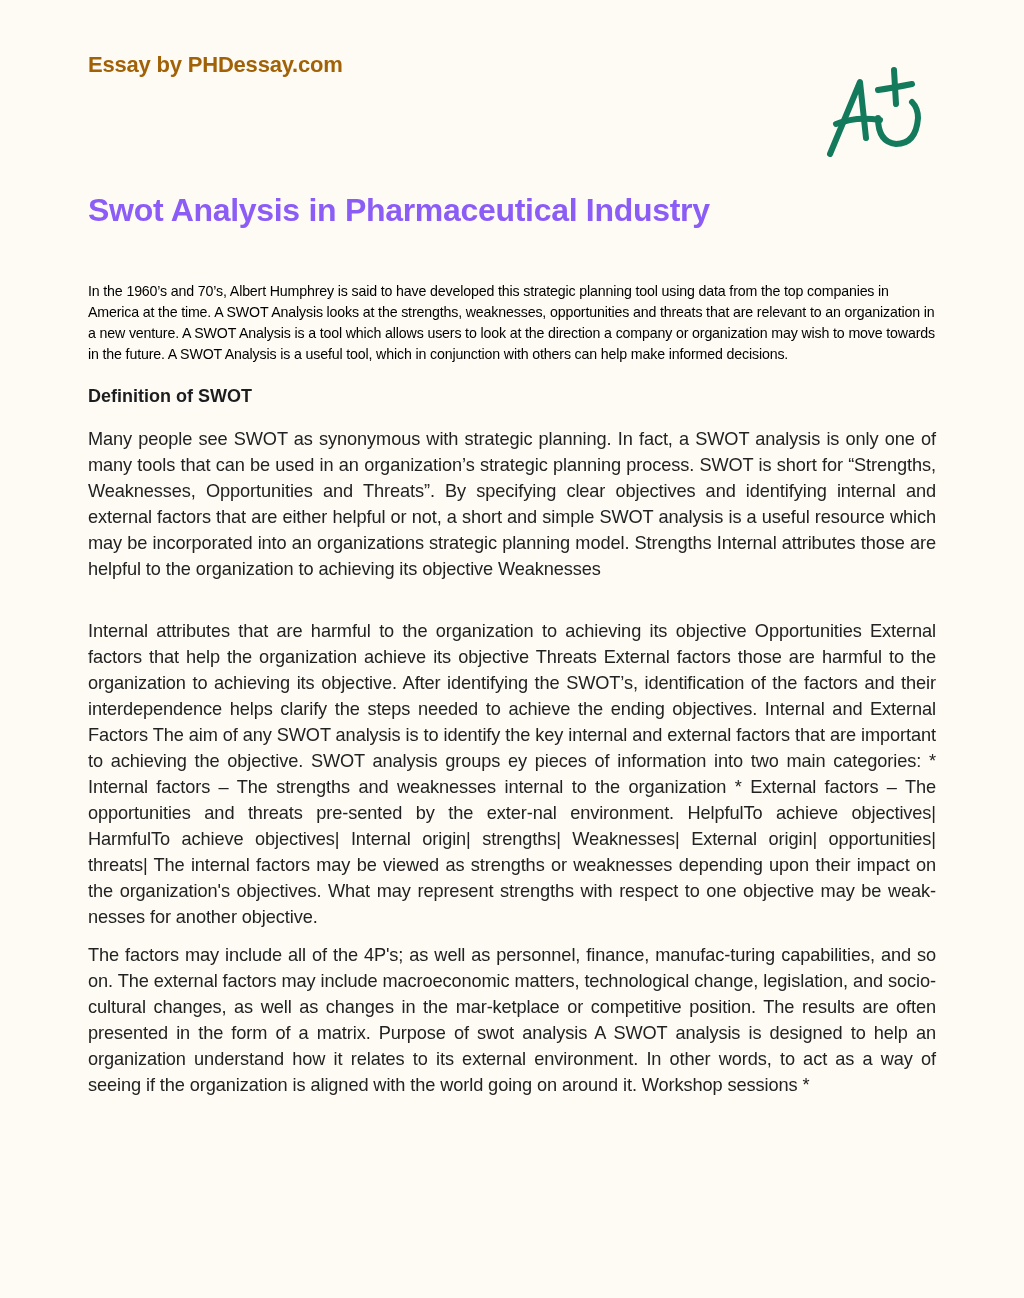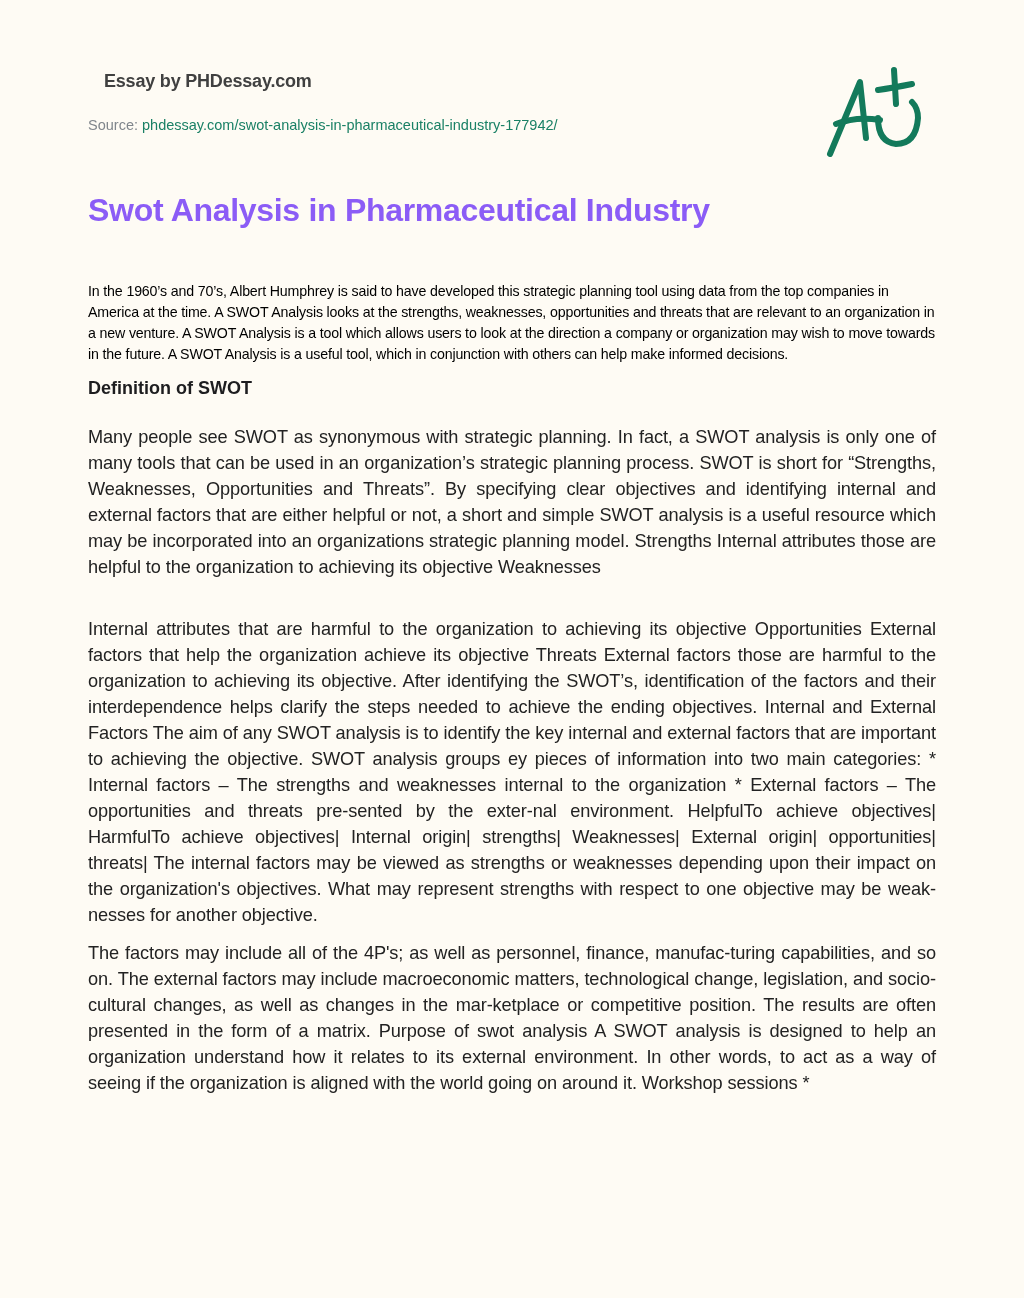--- a/index.html
+++ b/index.html
@@ -5,58 +5,55 @@
   html, body { margin: 0; padding: 0; }
   body {
     width: 1024px; height: 1298px; overflow: hidden;
     background: #fefbf4;
     font-family: "Liberation Sans", "DejaVu Sans", sans-serif;
     color: #1a1a1a;
     position: relative;
   }
   .header { position: absolute; left: 88px; top: 48px; }
   .brand {
-    font-size: 18px; font-weight: bold; color: #404040;
-    letter-spacing: -0.2px; margin: 16px; line-height: 34px;
+    font-size: 22px; font-weight: bold; color: #a16207;
+    letter-spacing: -0.2px; margin: 0; line-height: 34px;
   }
   .source {
     margin-top: 17px; font-size: 14.5px; color: #80868c; line-height: 20px;
   }
   .source a { color: #1a8065; text-decoration: none; }
   .logo { position: absolute; left: 820px; top: 62px; width: 110px; height: 100px; }
   .title {
     position: absolute; left: 88px; top: 190px; margin: 0;
     font-size: 32px; font-weight: bold; color: #8b5cf6; letter-spacing: -0.3px;
     line-height: 40px;
   }
   .content { position: absolute; left: 88px; top: 266px; width: 848px; }
   h2 {
     font-size: 18px; font-weight: bold; color: #1d1d1f; margin: 0; line-height: 28px;
   }
   .small {
     font-size: 14.2px; line-height: 21px; color: #000000;
     margin: 15px 0 0 0; letter-spacing: -0.15px;
   }
-  .h2b { margin-top: 9px; }
+  .h2b { margin-top: 17px; }
   .big {
     font-size: 18.2px; line-height: 26px; color: #222;
     text-align: justify; margin: 0; letter-spacing: -0.1px;
   }
-  .p1 { margin-top: 22px; }
+  .p1 { margin-top: 16px; }
   .p2 { margin-top: 36px; }
   .p3 { margin-top: 12px; }
 </style>
 </head>
 <body>
 
 <div class="header">
   <h1 class="brand">Essay by PHDessay.com</h1>
-  <div class="source">
-    <span>Source: </span><a>phdessay.com/swot-analysis-in-pharmaceutical-industry-177942/</a>
-  </div>
 </div>
 
 <div class="logo">
   <svg width="110" height="100" viewBox="0 0 110 100" fill="none" stroke="#137a5b" stroke-width="6" stroke-linecap="round" stroke-linejoin="round">
     <path d="M10 92 L40 20 L46 76"></path>
     <path d="M16 62 Q36 54 60 58"></path>
     <path d="M58 28 Q72 26 92 22"></path>
     <path d="M74 8 L76 42"></path>
     <path d="M58 56 Q58 80 76 82 Q96 82 98 56 Q98 46 92 40"></path>
   </svg>

